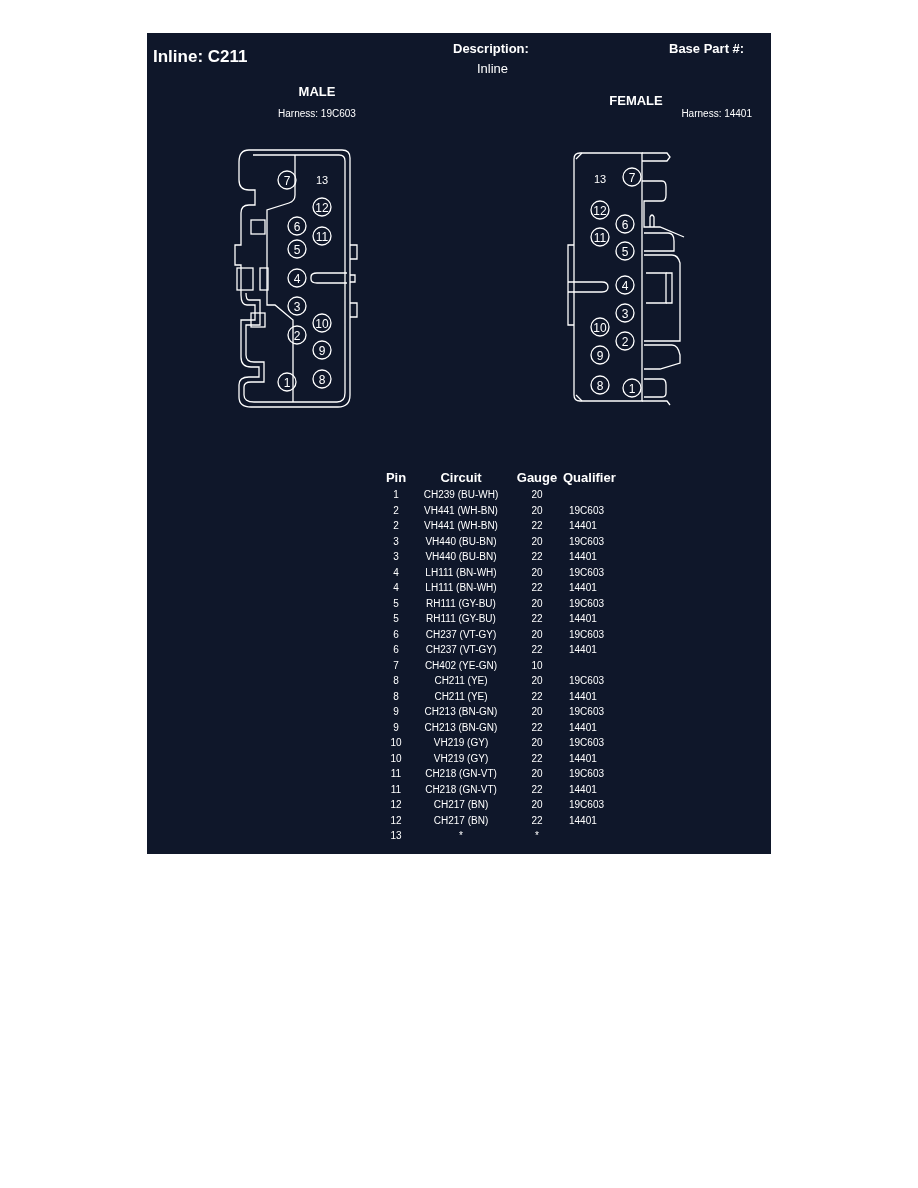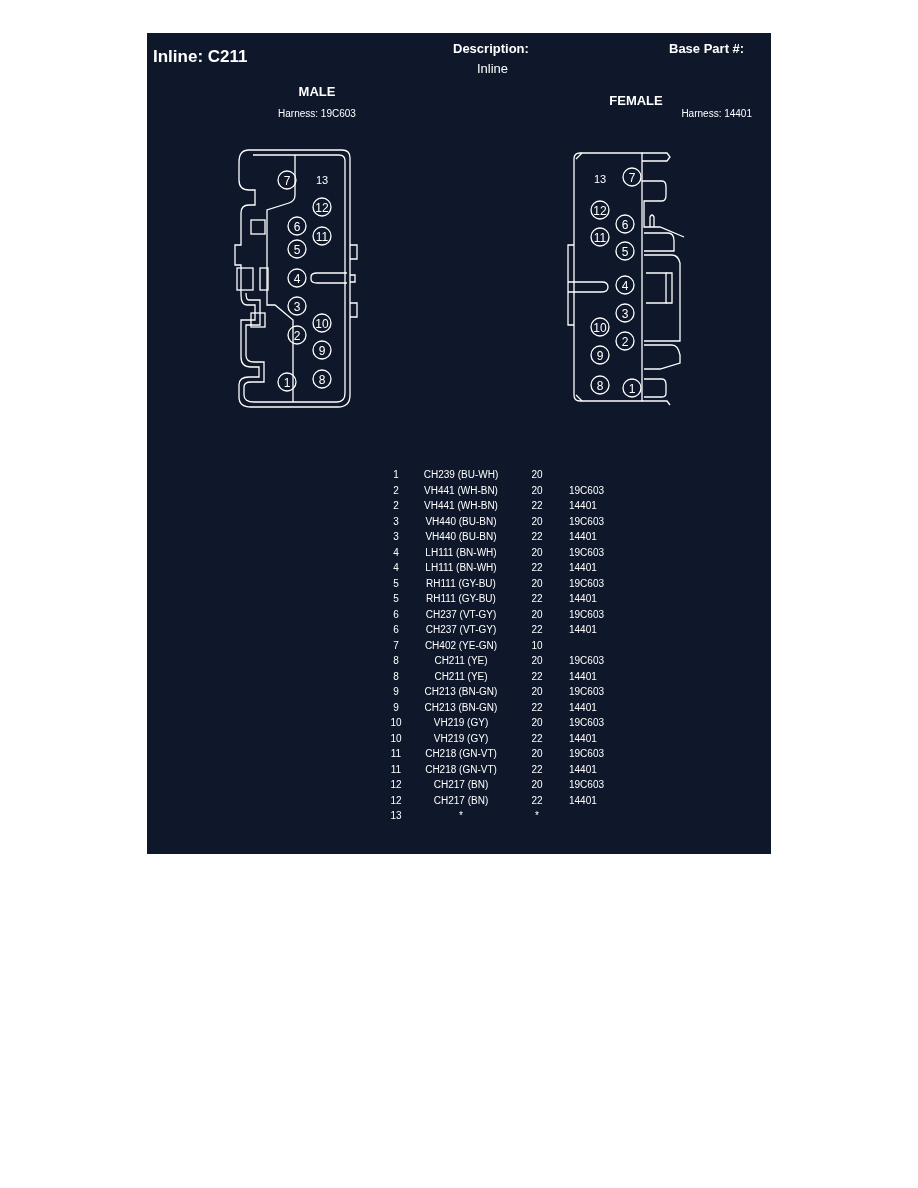--- a/index.html
+++ b/index.html
@@ -129,20 +129,26 @@
           <text x="38" y="215" fill="#fff" stroke="none" font-size="12" text-anchor="middle">9</text>
         <circle cx="38" cy="240" r="9"></circle>
           <text x="38" y="245" fill="#fff" stroke="none" font-size="12" text-anchor="middle">8</text>
         <circle cx="70" cy="243" r="9"></circle>
           <text x="70" y="248" fill="#fff" stroke="none" font-size="12" text-anchor="middle">1</text>
       </g>
     </svg>
   </div>
 
   <div class="table">
+    <div class="thead">
+      <div class="c-pin">Pin</div>
+      <div class="c-circ">Circuit</div>
+      <div class="c-gauge">Gauge</div>
+      <div class="c-qual">Qualifier</div>
+    </div>
     <div id="rows">
         <div class="row">
           <div class="c-pin">1</div>
           <div class="c-circ">CH239 (BU-WH)</div>
           <div class="c-gauge">20</div>
           <div class="c-qual"></div>
         </div>
         <div class="row">
           <div class="c-pin">2</div>
           <div class="c-circ">VH441 (WH-BN)</div>

